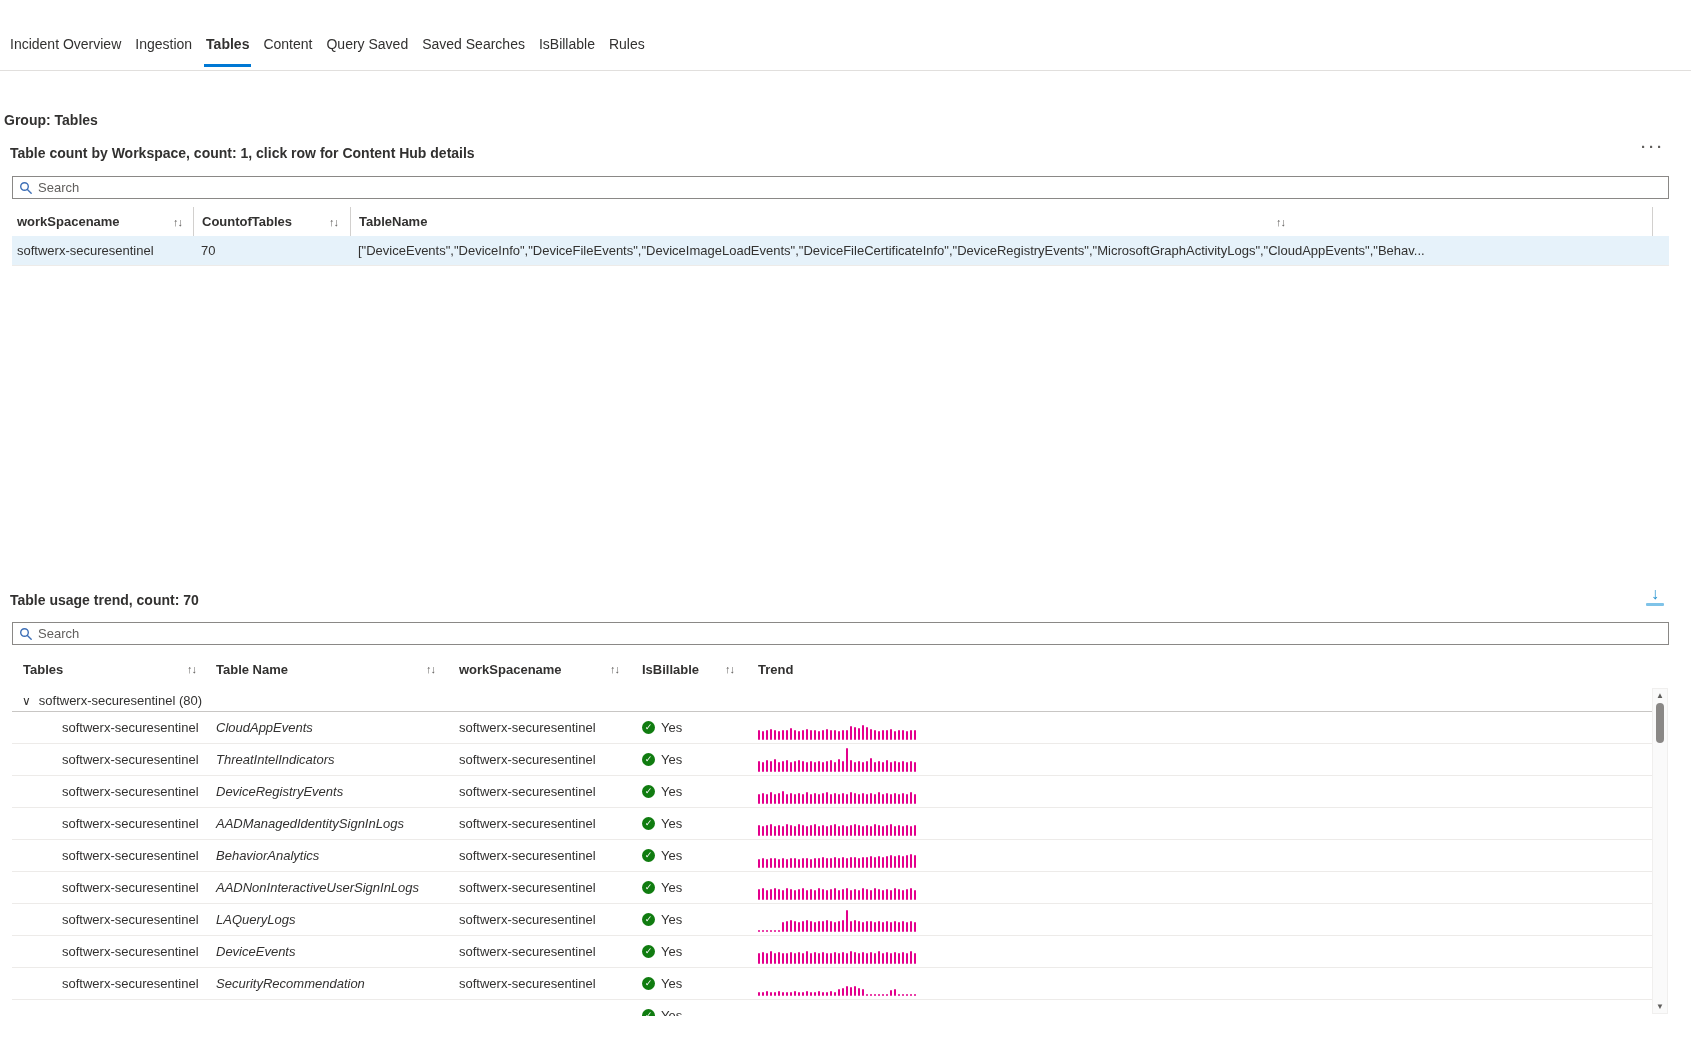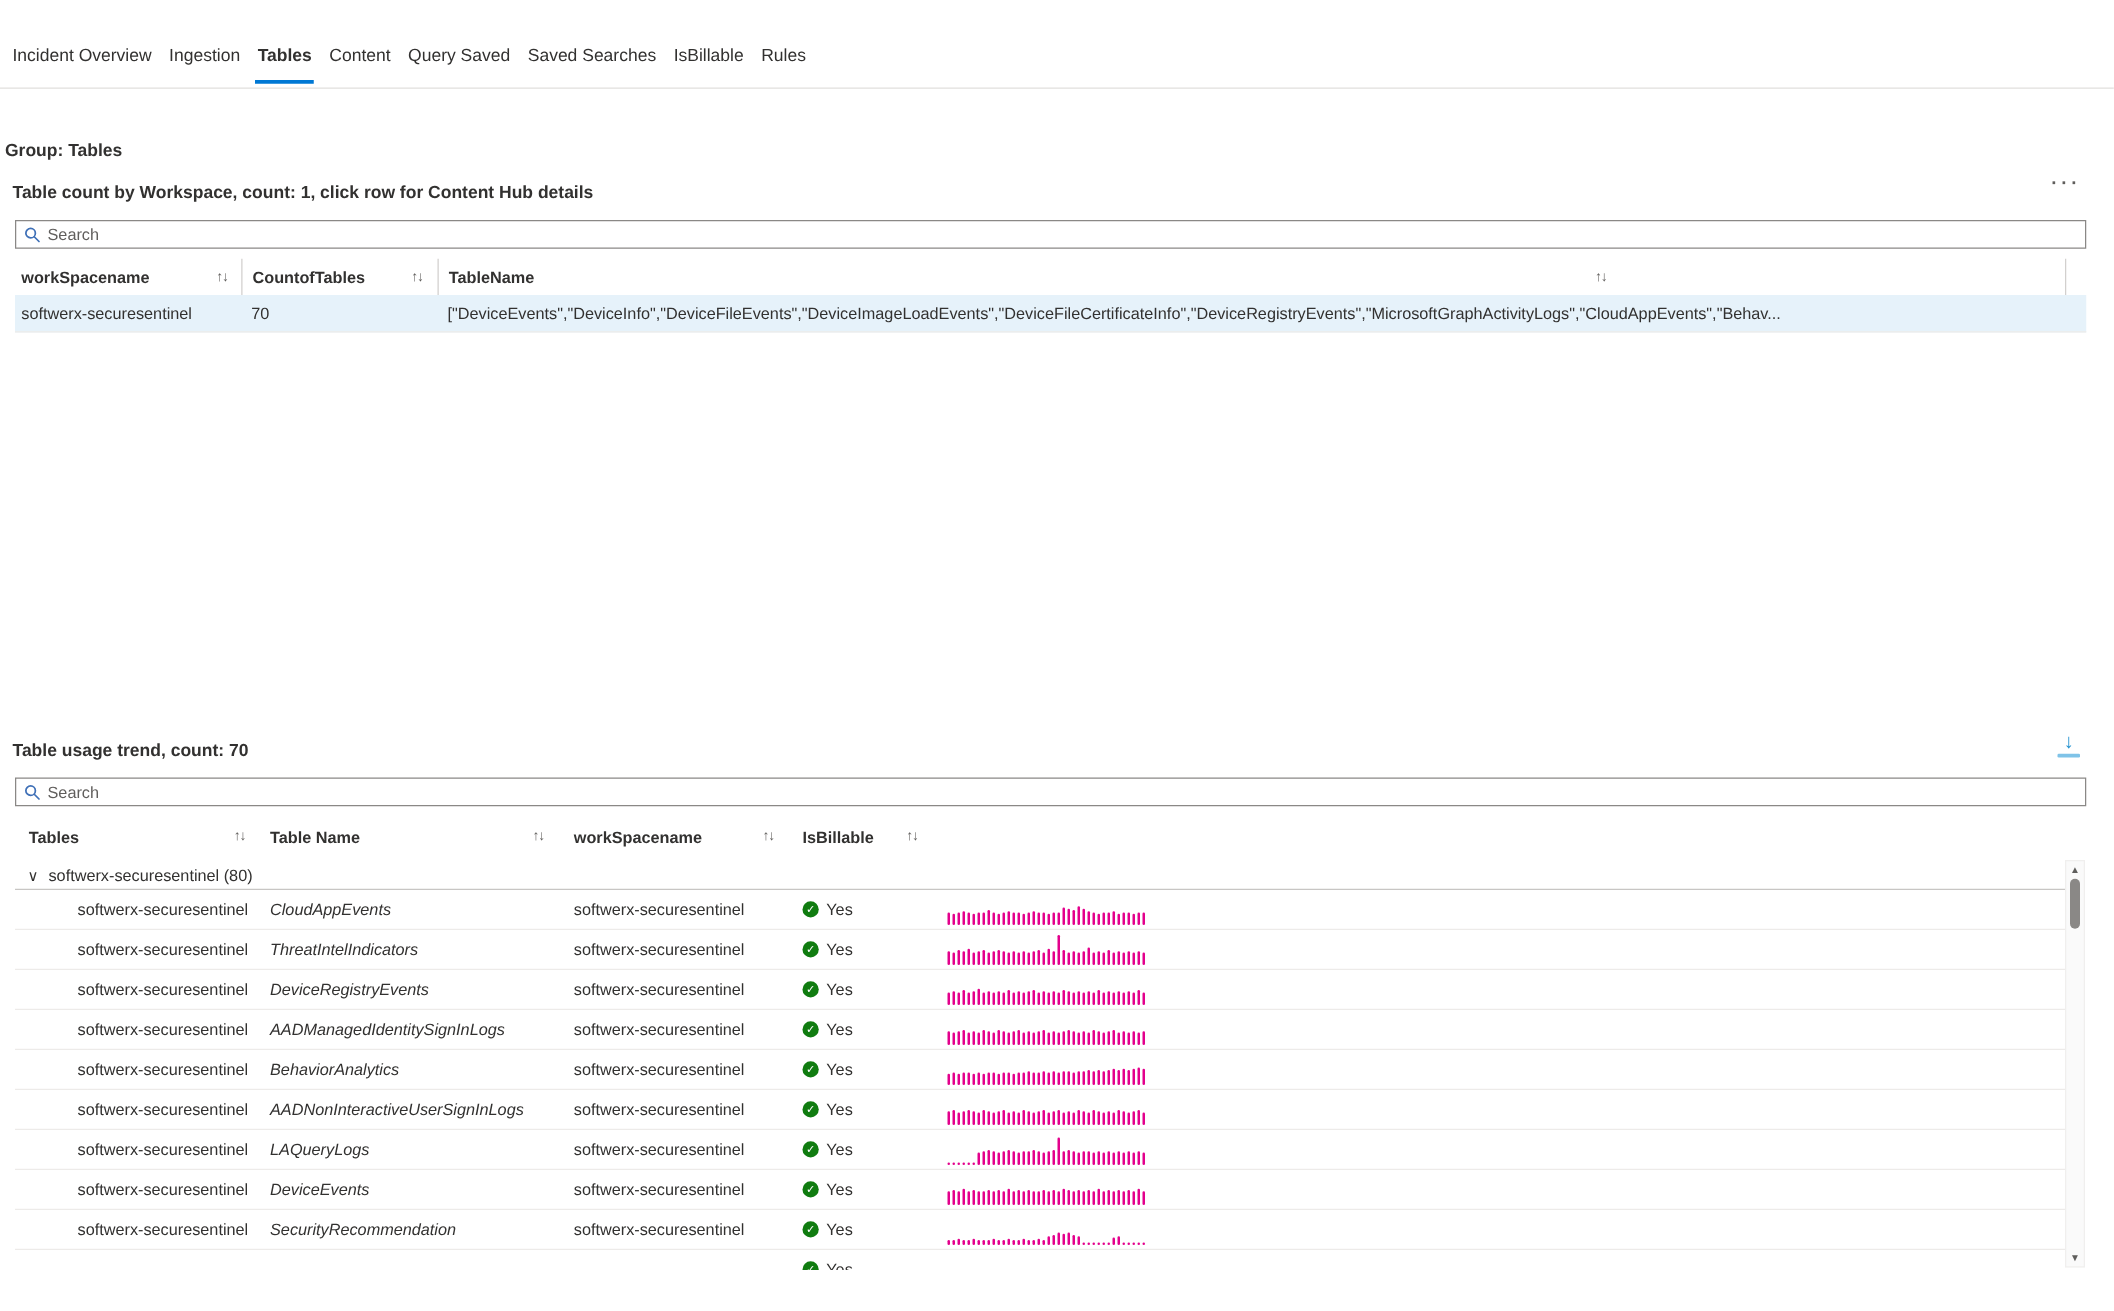--- a/index.html
+++ b/index.html
@@ -184,20 +184,23 @@
     <span class="sort">↑↓</span>
   </div>
   <div class="hcell ws">
     <span>workSpacename</span>
     <span class="sort">↑↓</span>
   </div>
   <div class="hcell ib">
     <span>IsBillable</span>
     <span class="sort">↑↓</span>
   </div>
+  <div class="hcell tr">
+    <span>Trend</span>
+  </div>
 </div>
 
 <div class="t2-body">
   <div class="group-row">
     <span class="chev">∨</span>
     <span>softwerx-securesentinel (80)</span>
   </div>
   <div id="usage-rows">
       <div class="u-row">
     <div class="cg">softwerx-securesentinel</div>

